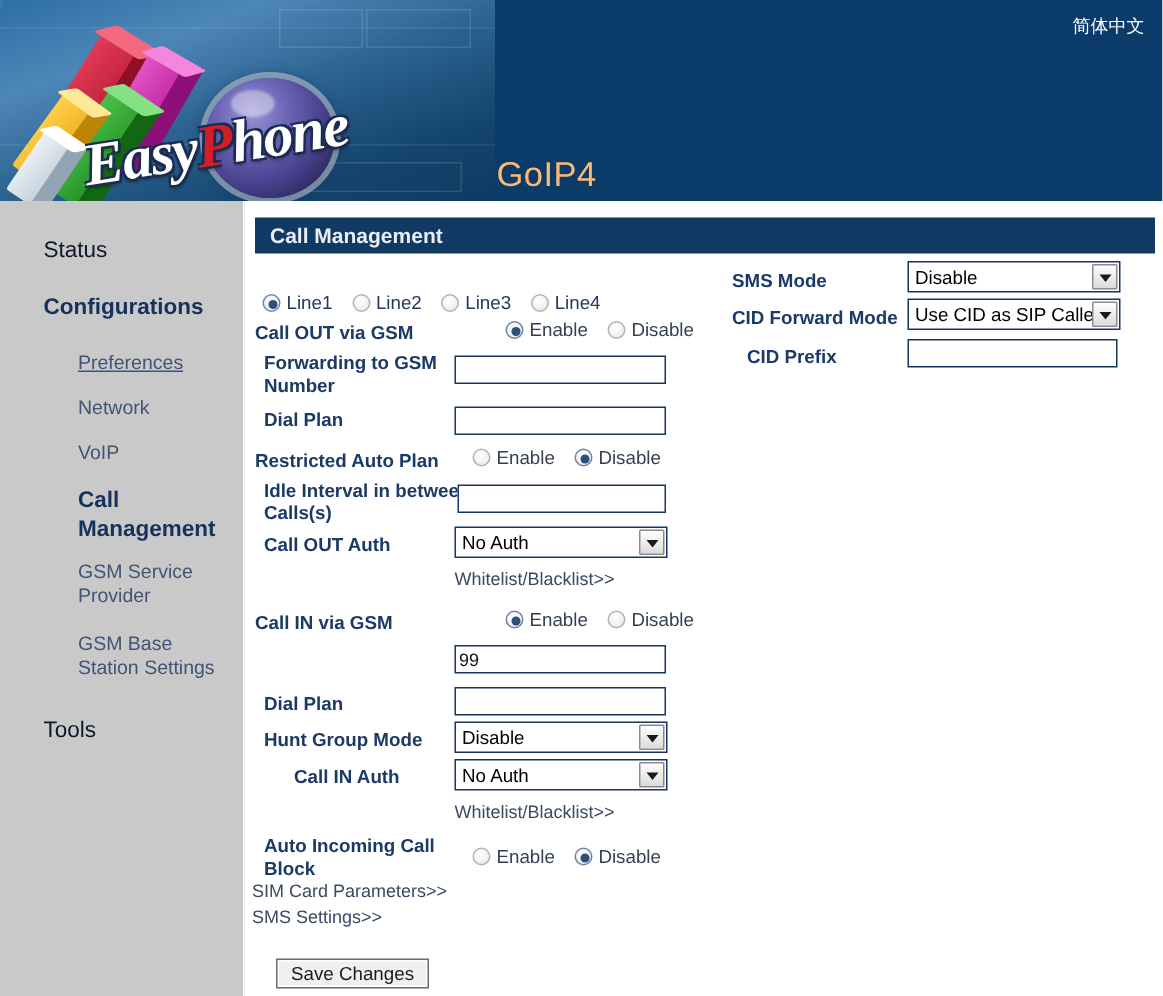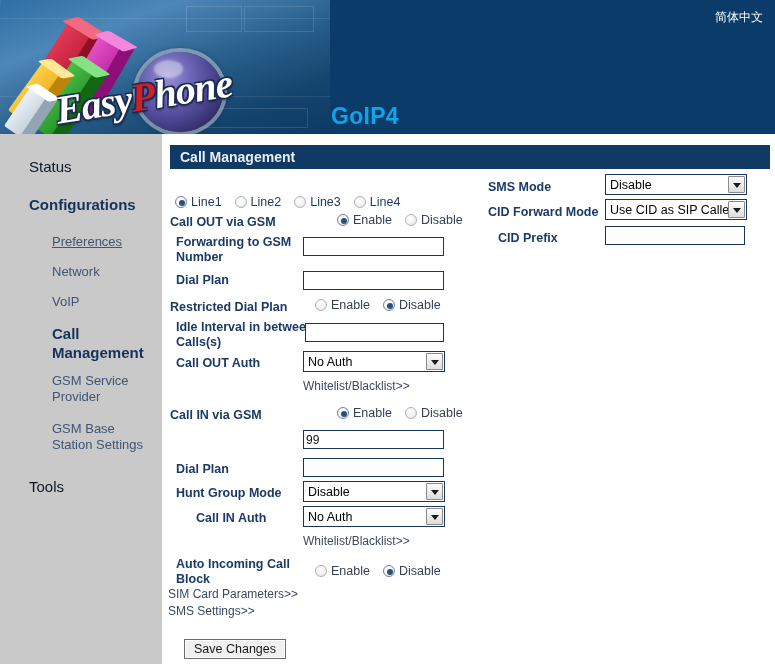--- a/index.html
+++ b/index.html
@@ -84,22 +84,22 @@
       -1.5px -1.5px 0 #1b2b52, 1.5px -1.5px 0 #1b2b52,
       -1.5px  1.5px 0 #1b2b52, 1.5px  1.5px 0 #1b2b52,
        0 2px 3px rgba(0,0,0,0.55);
     white-space: nowrap;
   }
   #logo-word .red { color: #d41d24; }
   #product-title {
     position: absolute;
     left: 331px; top: 103px;
     font-size: 23px;
-    font-weight: bold;
-    color: #0ea5e9;
+    font-weight: normal;
+    color: #fdba74;
     letter-spacing: 0.3px;
   }
   #lang-link {
     position: absolute;
     right: 12px; top: 9px;
     font-size: 12px;
     color: #ffffff;
     text-decoration: none;
     font-family: "DejaVu Sans", sans-serif;
   }
@@ -362,21 +362,21 @@
         <span class="rdo-label">Disable</span>
       </label>
     </div>
 
     <div class="form-label" style="left:12px;top:101px;width:130px;">Forwarding to GSM Number</div>
     <input class="txt" style="left: 139px; top: 103px; width: 141px;" value="">
 
     <div class="form-label" style="left:12px;top:139px;">Dial Plan</div>
     <input class="txt" style="left: 139px; top: 137px; width: 141px;" value="">
 
-    <div class="form-label" style="left:6px;top:166px;">Restricted Dial Plan</div>
+    <div class="form-label" style="left:6px;top:166px;">Restricted Auto Plan</div>
     <div class="radio-grp" style="left:151px;top:164px;">
       <label class="radio-opt">
         <span class="rdo"></span>
         <span class="rdo-label">Enable</span>
       </label>
       <label class="radio-opt">
         <span class="rdo on"></span>
         <span class="rdo-label">Disable</span>
       </label>
     </div>

